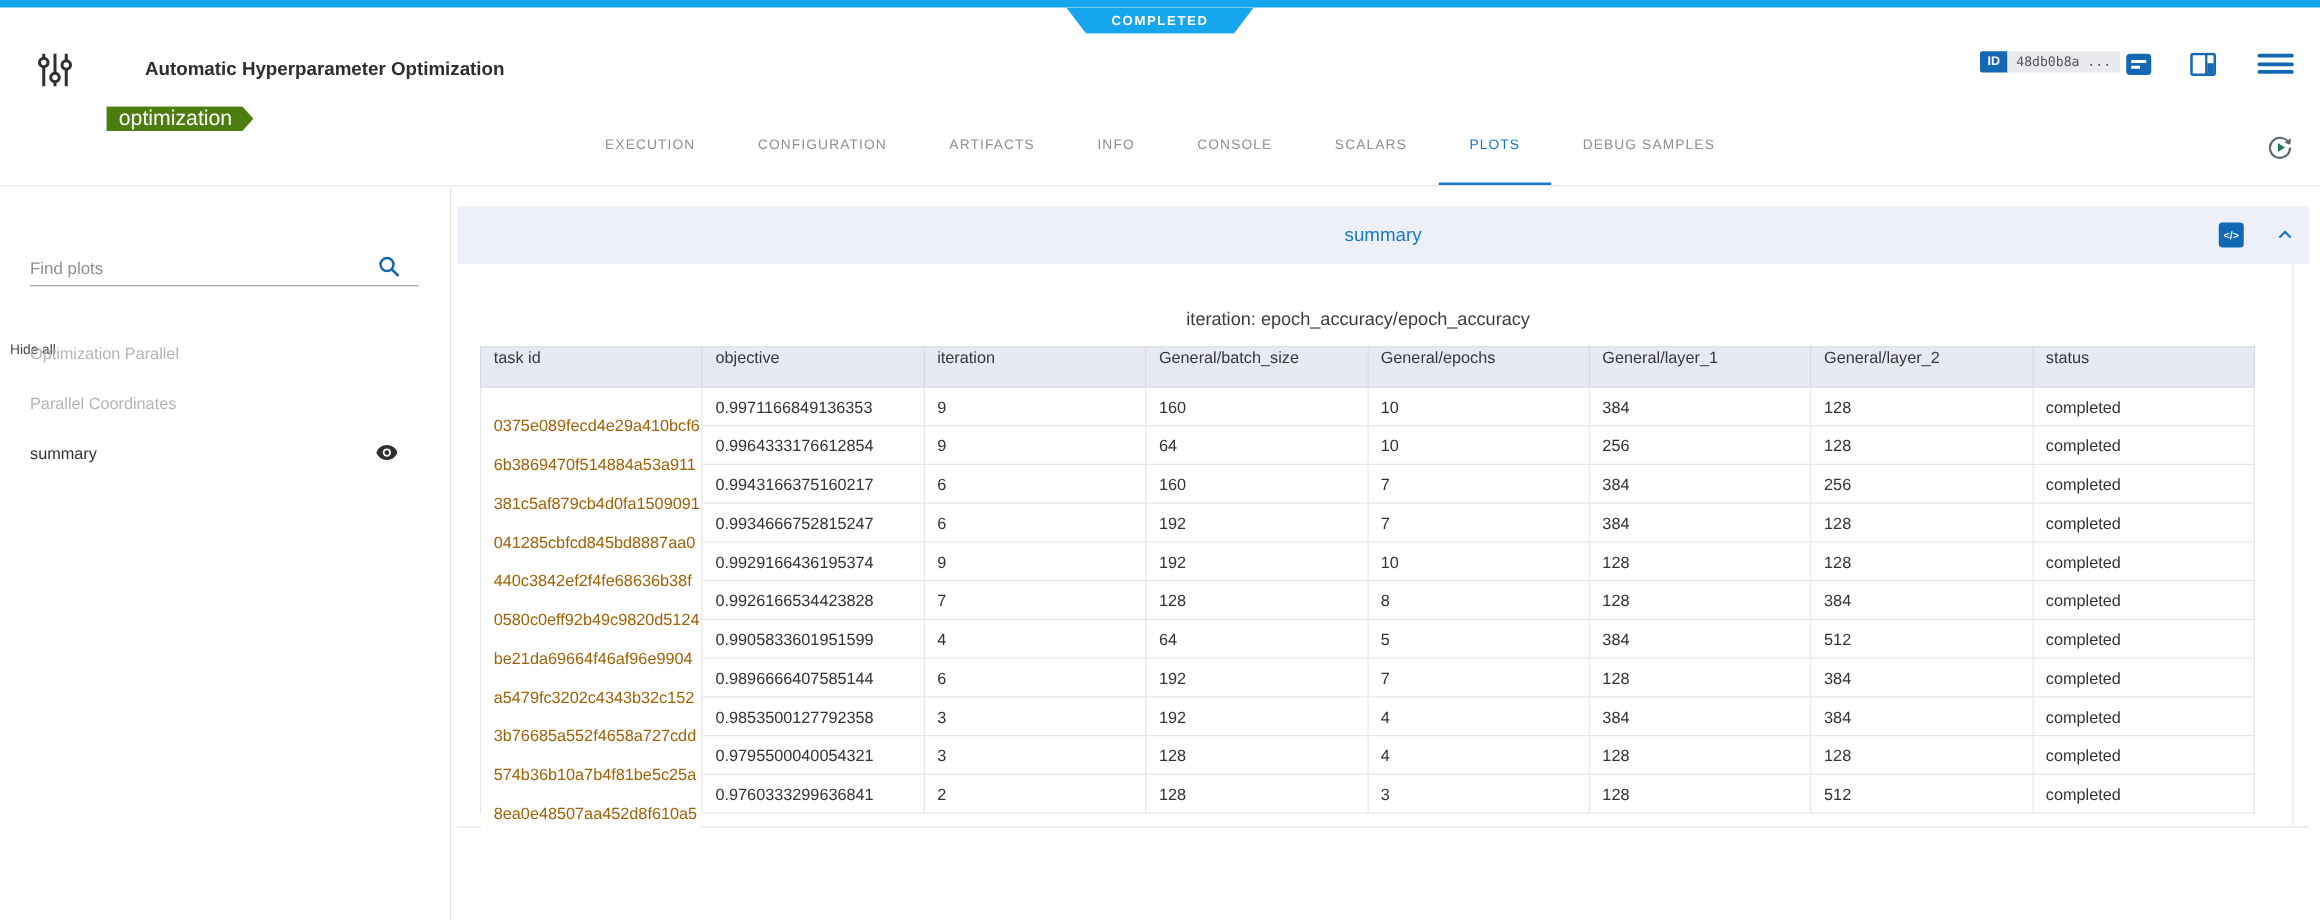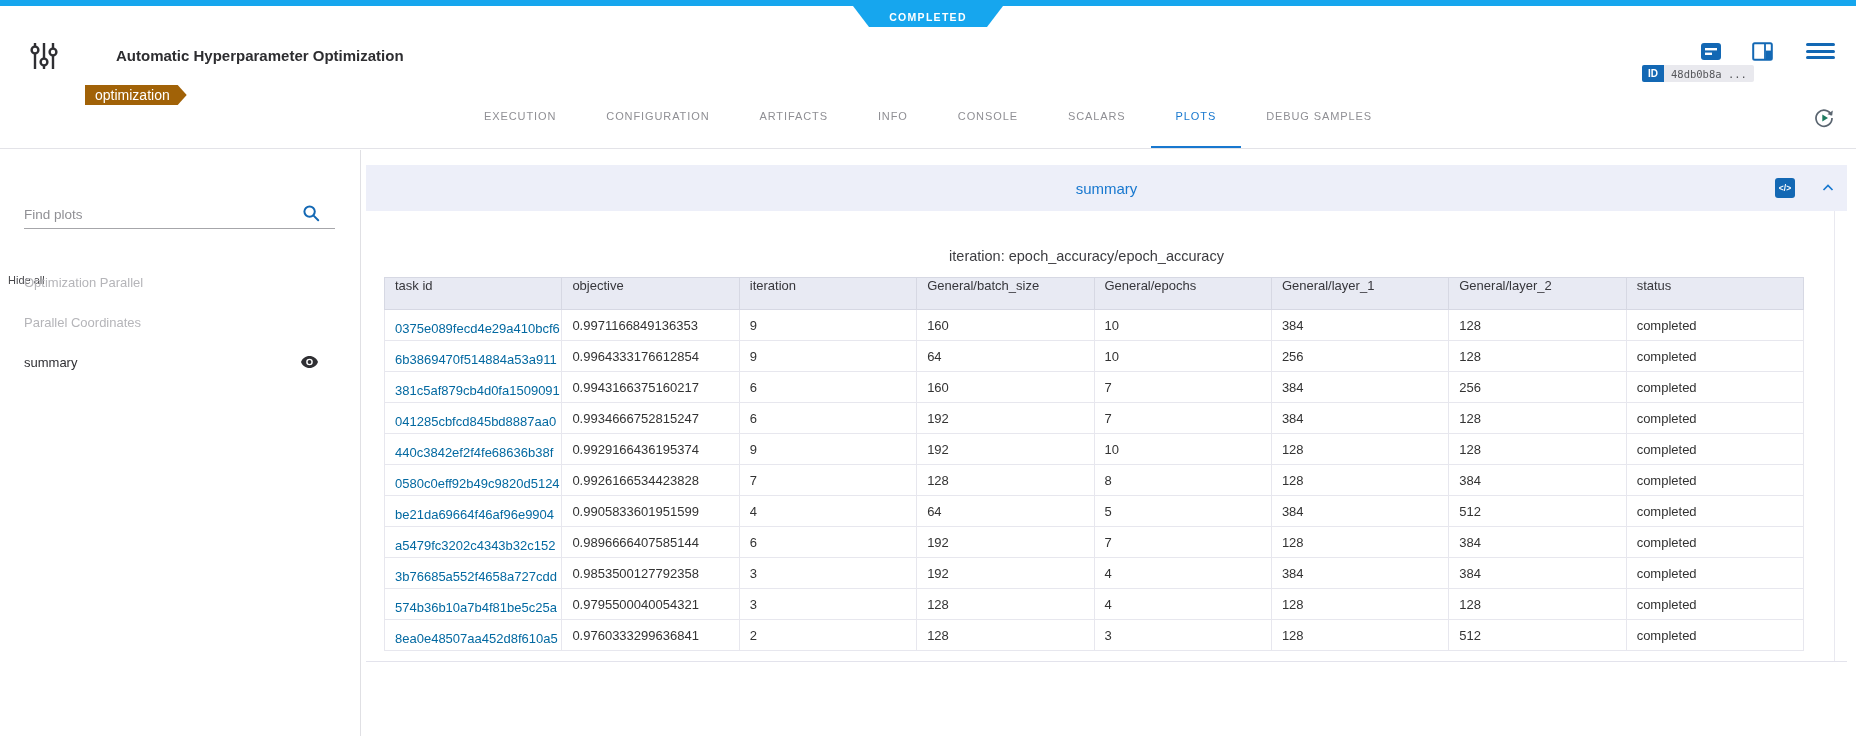--- a/index.html
+++ b/index.html
@@ -11,23 +11,23 @@
   .topbar { position:absolute; left:0; top:0; width:1856px; height:6px; background:#16a6ee; }
   .ribbon { position:absolute; left:50%; top:6px; width:150px; margin-left:-75px; height:21px;
     background:#16a6ee; clip-path:polygon(0 0,100% 0,calc(100% - 16px) 100%,16px 100%);
     display:flex; align-items:center; justify-content:center; }
   .ribbon span { color:#fff; font-size:10.5px; font-weight:bold; letter-spacing:1.3px; }
 
   
   .app-icon { position:absolute; left:30px; top:42px; width:28px; height:28px; }
   .page-title { position:absolute; left:72px; top:47px; font-size:15px; font-weight:bold; color:#2d2d30;margin-left:44px; }
   .tag { position:absolute; left:85px; top:85px; height:20px; line-height:20px; padding:0 17px 0 10px;
-    background:#a16207; color:#fff; font-size:14px;
+    background:#4d7c0f; color:#fff; font-size:17px;
     clip-path:polygon(0 0,calc(100% - 9px) 0,100% 50%,calc(100% - 9px) 100%,0 100%); }
-  .id-badge { position:absolute; left:1642px; top:41px; height:17px; display:flex;margin-top:24px; }
+  .id-badge { position:absolute; left:1584px; top:41px; height:17px; display:flex; }
   .id-chip { background:#1368b4; color:#fff; font-size:10px; font-weight:bold; padding:0 6px;
     border-radius:2px 0 0 2px; display:flex; align-items:center; }
   .id-value { background:#e9e9ee; color:#55565a; font-size:10.5px; padding:0 7px;
     border-radius:0 2px 2px 0; display:flex; align-items:center;
     font-family:"DejaVu Sans Mono","Liberation Mono",monospace; }
   .hdr-btn { position:absolute; background:none; border:none; cursor:pointer; padding:0; }
   .btn-comment { left:1700px; top:42px; width:22px; height:20px; }
   .btn-panels { left:1752px; top:42px; width:21px; height:19px; }
   .btn-menu { left:1806px; top:43px; width:29px; height:15px; display:flex; flex-direction:column; justify-content:space-between; }
   .btn-menu i { display:block; height:3px; border-radius:1.5px; background:#1368b4; }
@@ -74,21 +74,21 @@
     font-size:14.5px; color:#3c3c40; }
 
   
   .summary-table { position:absolute; left:18px; top:112px; width:1420px;
     border-collapse:collapse; table-layout:fixed; }
   .summary-table th { height:30px; background:#e8eaf3; border:1px solid #d6d8e3; font-weight:normal;
     font-size:13px; color:#36363b; text-align:left; padding:0 4px 16px 10px; }
   .summary-table td { height:31px; background:#fff; border:1px solid #e7e7ee; font-size:13px;
     color:#333; text-align:left; padding:0 4px 0 10px; vertical-align:middle;
     white-space:nowrap; overflow:hidden; }
-  .summary-table td.task-link { color:#0369a1; cursor:pointer; position:relative; top:0; }
+  .summary-table td.task-link { color:#a16207; cursor:pointer; position:relative; top:12px; }
   .summary-table td.task-link span { position:relative; top:3px; display:inline-block; }
 </style>
 </head>
 <body>
 
 <div class="screen">
 
   <div class="topbar"></div>
   <div class="ribbon">
     <span>COMPLETED</span>

